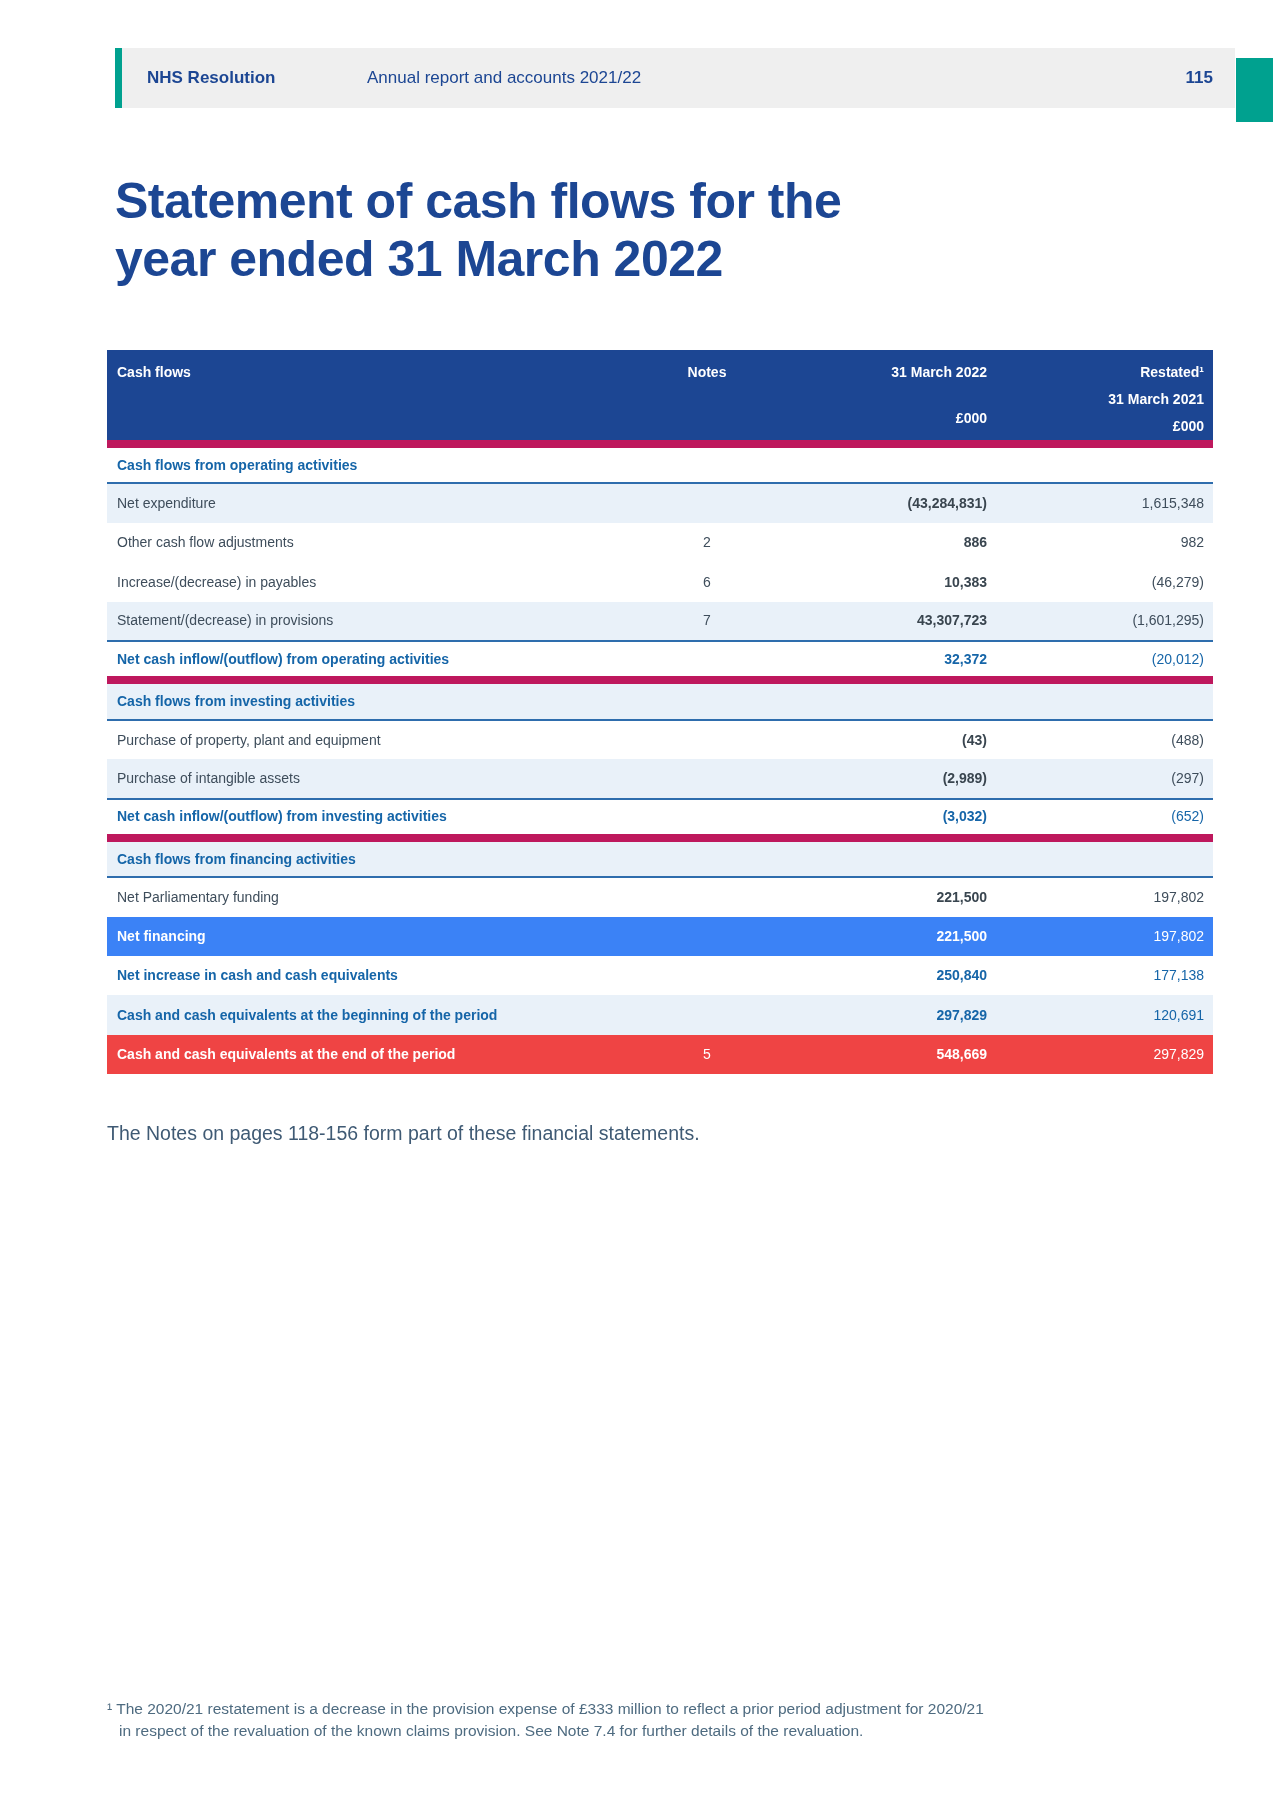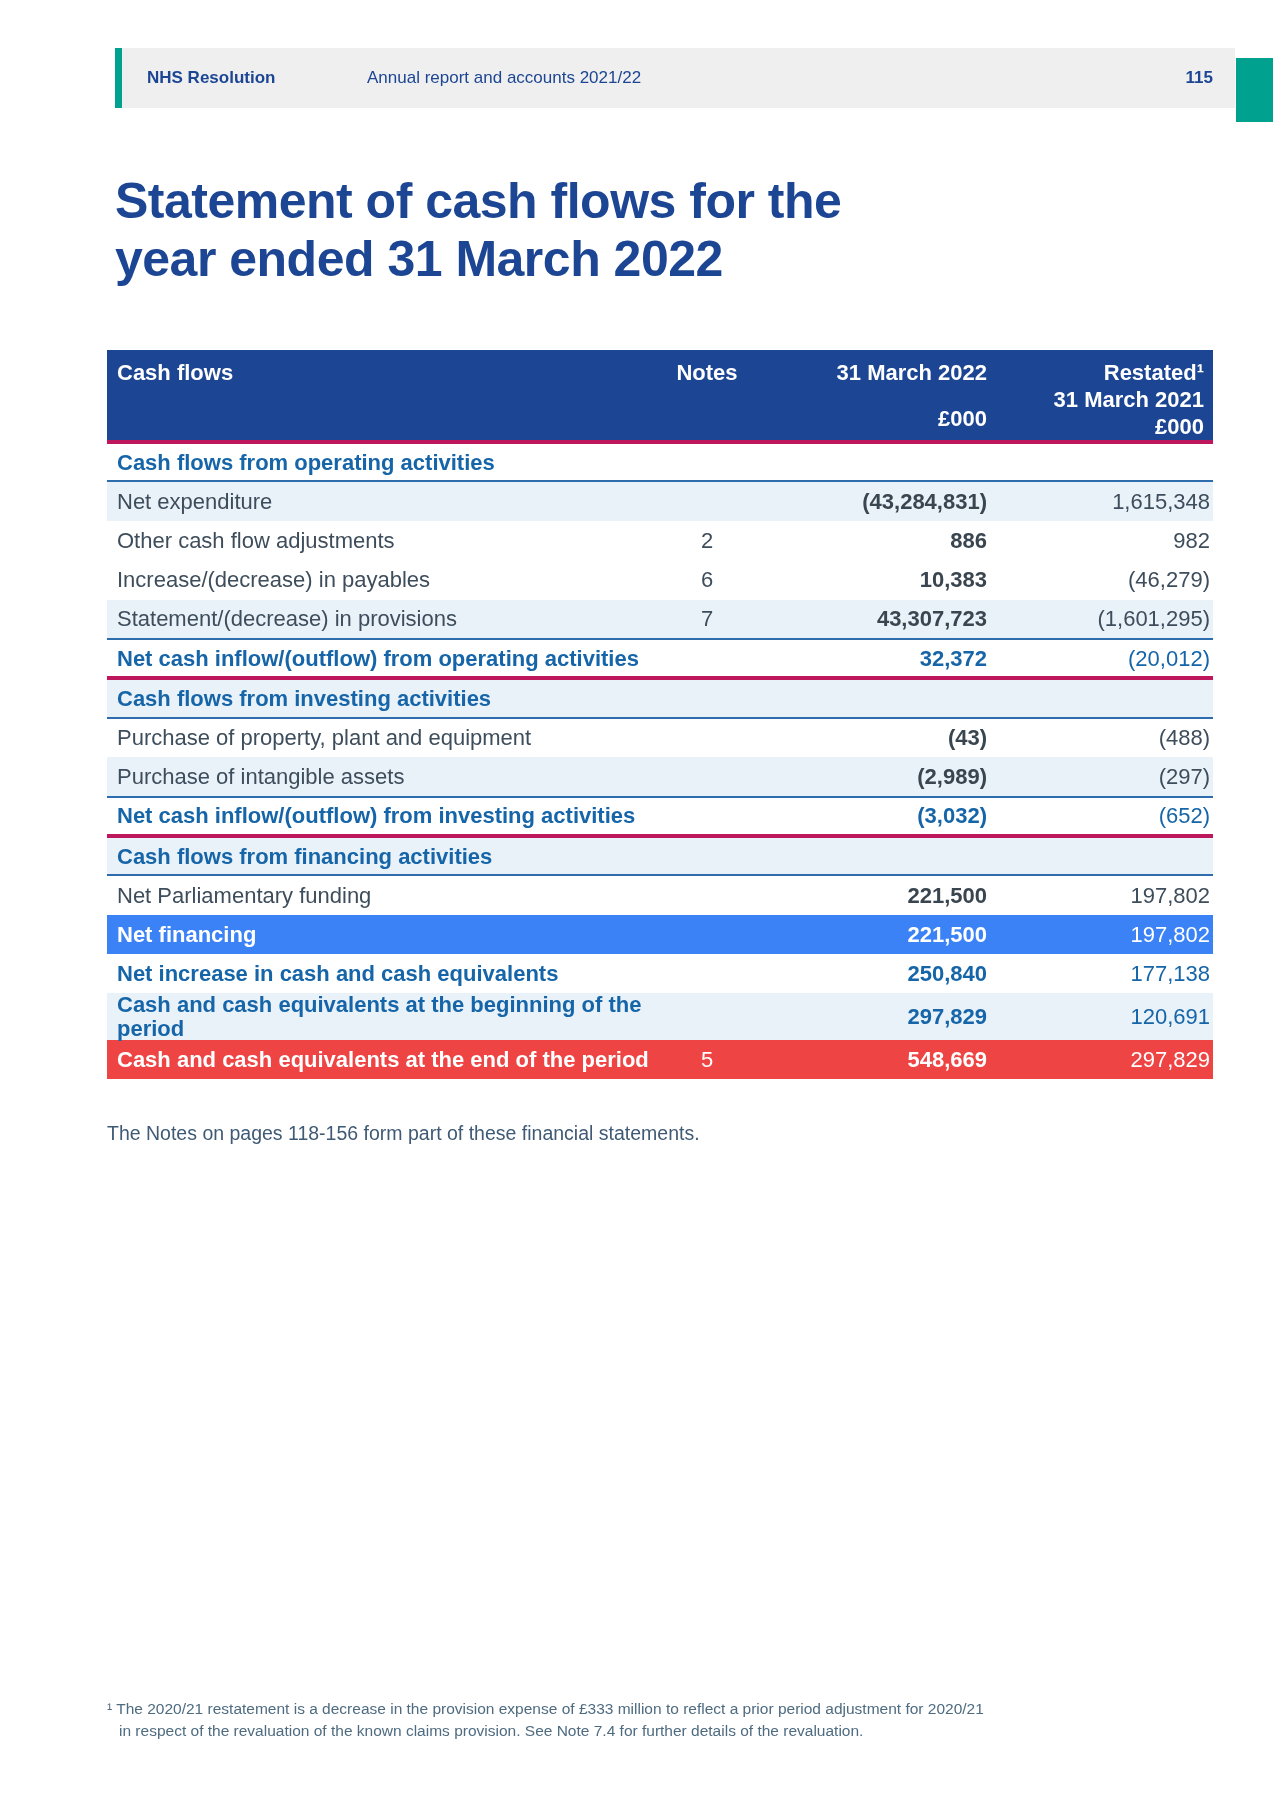--- a/index.html
+++ b/index.html
@@ -21,48 +21,48 @@
   .page-number { position:absolute; right:22px; top:50%; transform:translateY(-50%);
            font-size:17px; font-weight:bold; color:#1c4693; }
   .teal-corner { position:absolute; left:1236px; top:58px; width:37px; height:64px; background:#00a18f; }
 
   
   .page-title { position:absolute; left:115px; top:172px; color:#1c4693;
     font-size:50px; font-weight:bold; line-height:58px; letter-spacing:-0.5px; }
 
   
   .cash-table { position:absolute; left:107px; top:350px; width:1106px;
-    border-collapse:collapse; table-layout:fixed; font-size:22px; }
+    border-collapse:collapse; table-layout:fixed; font-size:14px; }
   .cash-table col.c-label { width:545px; }
   .cash-table col.c-note  { width:110px; }
   .cash-table col.c-2022  { width:225px; }
   .cash-table col.c-2021  { width:226px; }
 
   thead th { background:#1c4693; color:#ffffff; font-weight:bold; vertical-align:top;
     padding:0; height:90px; }
   .th-stack { display:flex; flex-direction:column; justify-content:space-between;
     height:90px; padding:9px 0 8px 0; }
   .th-label { text-align:left; padding-left:10px; }
   .th-notes { text-align:center; }
   .th-right { text-align:right; }
   .th-2021 { padding-right:9px; }
   .th-line { line-height:27px; }
 
   tbody tr { height:39.4px; }
   tbody td { vertical-align:middle; line-height:1.05; padding:0; }
   td.label { text-align:left; padding-left:10px; color:#3e4d5b; }
   td.note  { text-align:center; color:#3e4d5b; }
   td.v2022 { text-align:right; color:#39454f; font-weight:bold; }
-  td.v2021 { text-align:right; padding-right:3px; color:#3e4d5b; }
+  td.v2021 { text-align:right; padding-right:9px; color:#3e4d5b; }
 
   tr.bg-tint td { background:#e9f1f9; }
   tr.bg-white td { background:#ffffff; }
 
   tr.section td.label { color:#1565a8; font-weight:bold; }
-  tr.section td { border-top:4px solid #be185d; border-bottom:2px solid #2e6dad; }
+  tr.section td { border-top:8px solid #be185d; border-bottom:2px solid #2e6dad; }
 
   tr.total td { border-top:2px solid #2e6dad; border-bottom:2px solid #2e6dad; }
   tr.total td.label, tr.total-plain td.label { color:#1565a8; font-weight:bold; }
   tr.total td.v2022, tr.total-plain td.v2022 { color:#1565a8; }
   tr.total td.v2021, tr.total-plain td.v2021 { color:#1565a8; }
 
   tr.highlight-blue td { background:#3b82f6; color:#ffffff; }
   tr.highlight-blue td.label { color:#ffffff; font-weight:bold; }
   tr.highlight-blue td.v2022 { color:#ffffff; }
   tr.highlight-blue td.v2021 { color:#ffffff; }

